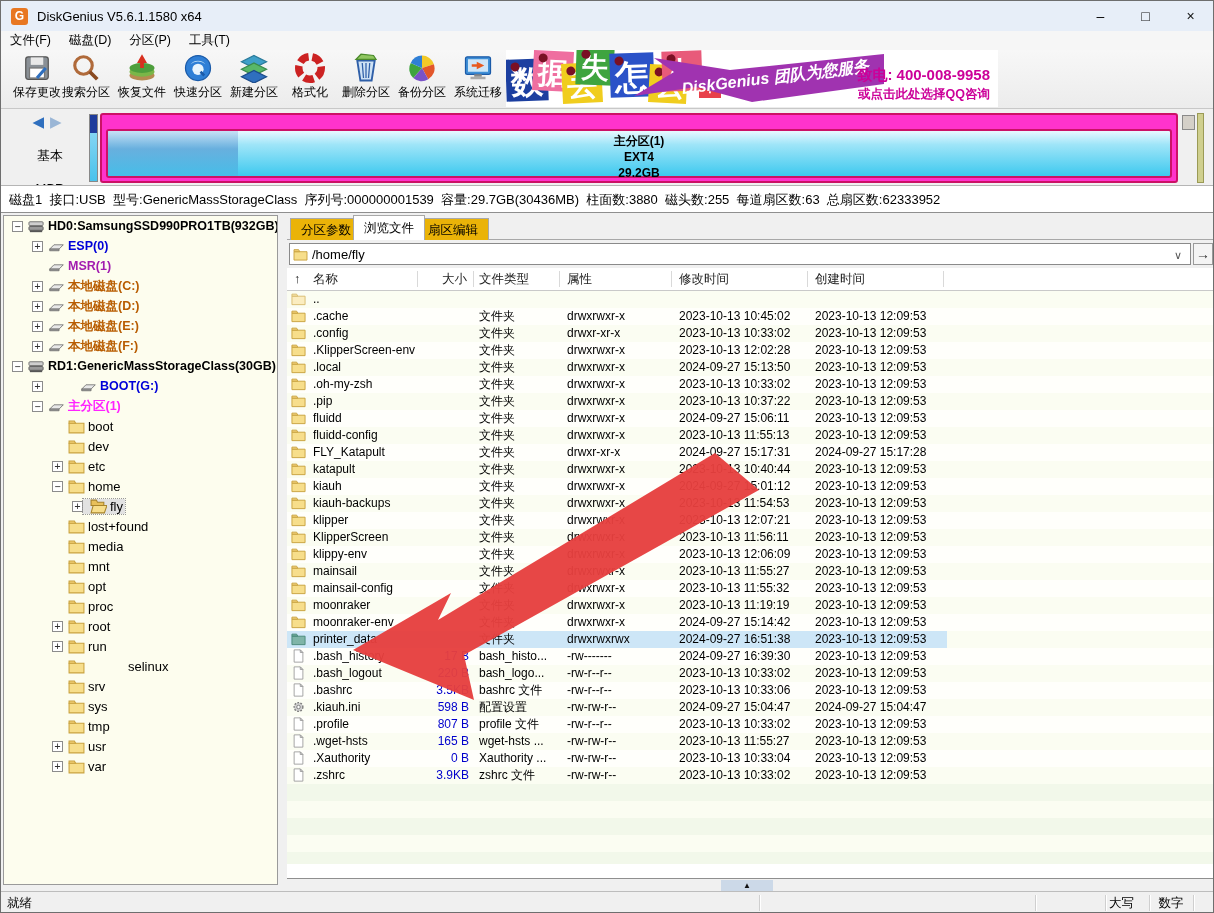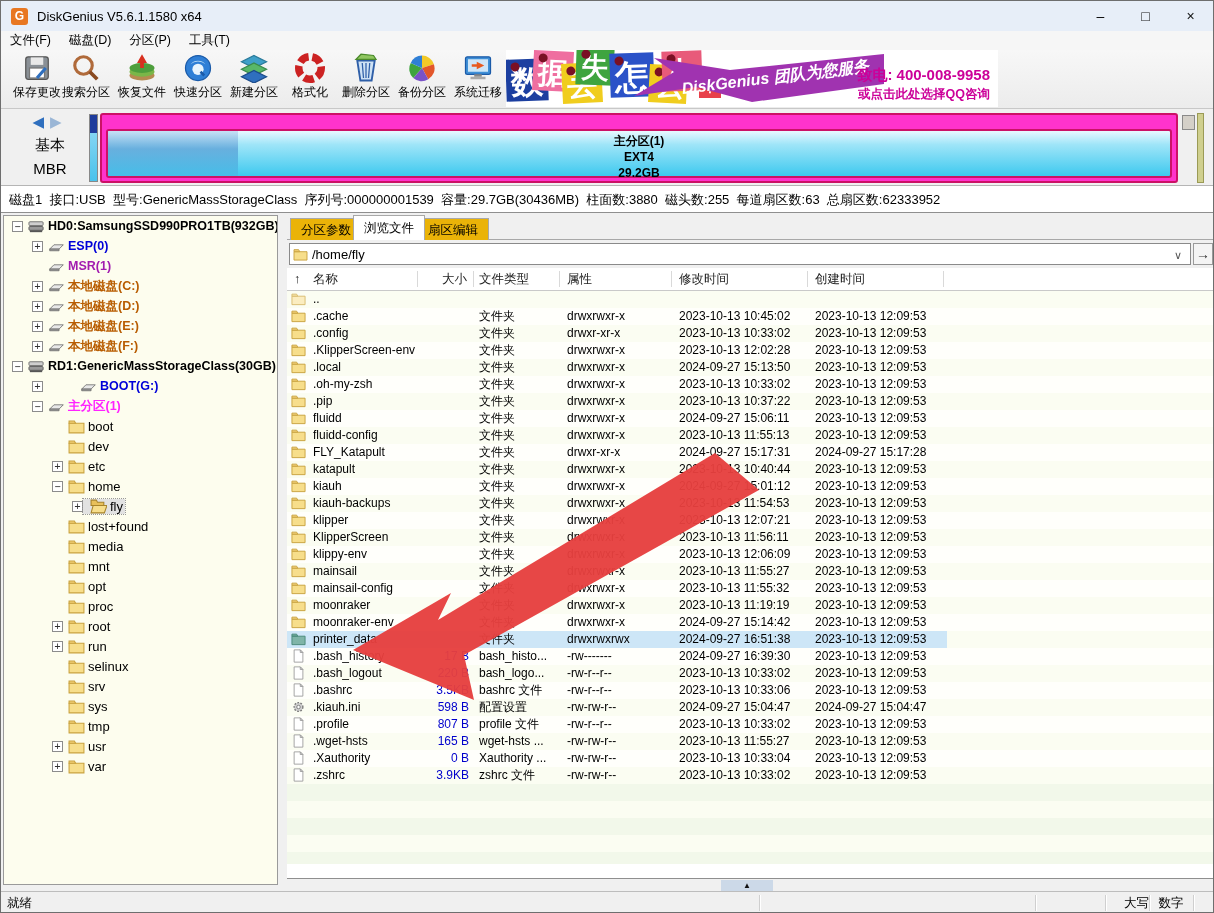--- a/index.html
+++ b/index.html
@@ -27,21 +27,21 @@
   .tile { position:absolute; color:#fff; font-weight:bold; text-align:center; }
   .tile .pin { position:absolute; width:9px; height:9px; border-radius:50%; background:#7a1024; top:3px; left:5px; }
   #banner-arrow { position:absolute; left:128px; top:0; width:250px; height:57px; }
   #banner-team { position:absolute; left:175px; top:15px; width:230px; color:#fff; font-weight:bold; font-style:italic; font-size:16px; transform:rotate(-7deg); white-space:nowrap; }
   #banner-phone { position:absolute; right:8px; top:16px; color:#cc0099; font-weight:bold; font-size:15px; }
   #banner-qq { position:absolute; right:8px; top:36px; color:#cc0099; font-weight:bold; font-size:12.5px; }
   
   #diskstrip { position:absolute; left:0; top:108px; width:100%; height:76px; background:#f0f0f0; }
   #disk-nav { position:absolute; left:14px; top:4px; width:70px; text-align:center; }
   #disk-nav .arrows { font-size:15px; color:#3a6ea5; letter-spacing:6px; }
-  #disk-nav .dn-label { font-size:15px; margin-top:5px; }
+  #disk-nav .dn-label { font-size:13px; margin-top:16px; }
   #prev-disk-sliver { position:absolute; left:88px; top:5px; width:9px; height:68px; background:linear-gradient(#9adcf5,#49c2ec); border:1px solid #888; }
   #prev-disk-sliver .cap { position:absolute; left:0; top:0; width:100%; height:18px; background:#1e3c9c; }
   #diskbar { position:absolute; left:99px; top:4px; width:1078px; height:70px; background:#ff33cc; border:2px solid #cc1166; border-radius:3px; }
   #partbar { position:absolute; left:4px; top:14px; right:4px; bottom:3px; border:2px solid #cc1166; border-radius:3px;
              background:linear-gradient(#e9f9ff, #9fe5f8 30%, #3ec9ef 100%); }
   #partbar .used { position:absolute; left:0; top:0; width:130px; height:100%; background:linear-gradient(#bcd9f2,#5a9fd6 40%,#49b9e6); opacity:.75; }
   #partbar .plines { position:absolute; left:0; top:2px; width:100%; text-align:center; font-size:12px; font-weight:bold; line-height:16px; }
   #diskbar-thumb { position:absolute; left:1181px; top:6px; width:13px; height:15px; background:#d4d0c8; border:1px solid #8a8a8a; }
   #diskbar-endcap { position:absolute; left:1196px; top:4px; width:7px; height:70px; background:#cfcf8e; border:1px solid #9a9a55; }
   
@@ -85,21 +85,21 @@
   .fr-type { position:absolute; left:192px; top:0; line-height:17px; }
   .fr-attr { position:absolute; left:280px; top:0; line-height:17px; }
   .fr-mod  { position:absolute; left:392px; top:0; line-height:17px; }
   .fr-cre  { position:absolute; left:528px; top:0; line-height:17px; }
   
   #collapse-strip { position:absolute; left:286px; top:877px; width:928px; height:13px; background:#f0f0f0; border-top:1px solid #8f8f8f; }
   #collapse-btn { position:absolute; left:434px; top:1px; width:52px; height:11px; background:#ccd9e8; text-align:center; font-size:8px; line-height:11px; color:#111; }
   #statusbar { position:absolute; left:0; top:890px; width:100%; height:23px; background:#f0f0f0; border-top:1px solid #bdbdbd; font-size:12.5px; }
   #status-left { position:absolute; left:6px; top:0; line-height:22px; }
   .sdiv { position:absolute; top:3px; width:1px; height:16px; background:#cfcfcf; box-shadow:1px 0 0 #fff; }
-  #status-caps { position:absolute; left:1108px; width:40px; text-align:right; line-height:22px; }
+  #status-caps { position:absolute; left:1108px; width:40px; text-align:left; line-height:22px; }
   #status-num  { position:absolute; left:1150px; width:40px; text-align:center; line-height:22px; }
   
   #red-arrow { position:absolute; left:0; top:0; width:1214px; height:913px; pointer-events:none; z-index:50; }
 </style>
 </head>
 <body>
 
 <div id="app">
 
   <div id="titlebar">
@@ -483,21 +483,21 @@
         <span style="display: flex; align-items: center;">
           <span class="tree-ico"><svg xmlns="http://www.w3.org/2000/svg" viewBox="0 0 16 14" style="width:100%;height:100%">
               <path d="M1 4 h14 v9 H1z" fill="#f7de8b" stroke="#c9a23f"></path>
               <path d="M1 4 V1.8 h5 l1.2 2.2z" fill="#f2d077" stroke="#c9a23f"></path>
             </svg></span>
           <span class="tree-label">run</span>
         </span>
       </div>
       <div class="tree-row t-folder" style="padding-left: 48px;">
         <span class="exp-spacer"></span>
-        <span style="display: flex; align-items: center;">
+        <span style="display: flex; align-items: center; gap: 40px;">
           <span class="tree-ico"><svg xmlns="http://www.w3.org/2000/svg" viewBox="0 0 16 14" style="width:100%;height:100%">
               <path d="M1 4 h14 v9 H1z" fill="#f7de8b" stroke="#c9a23f"></path>
               <path d="M1 4 V1.8 h5 l1.2 2.2z" fill="#f2d077" stroke="#c9a23f"></path>
             </svg></span>
           <span class="tree-label">selinux</span>
         </span>
       </div>
       <div class="tree-row t-folder" style="padding-left: 48px;">
         <span class="exp-spacer"></span>
         <span style="display: flex; align-items: center;">

